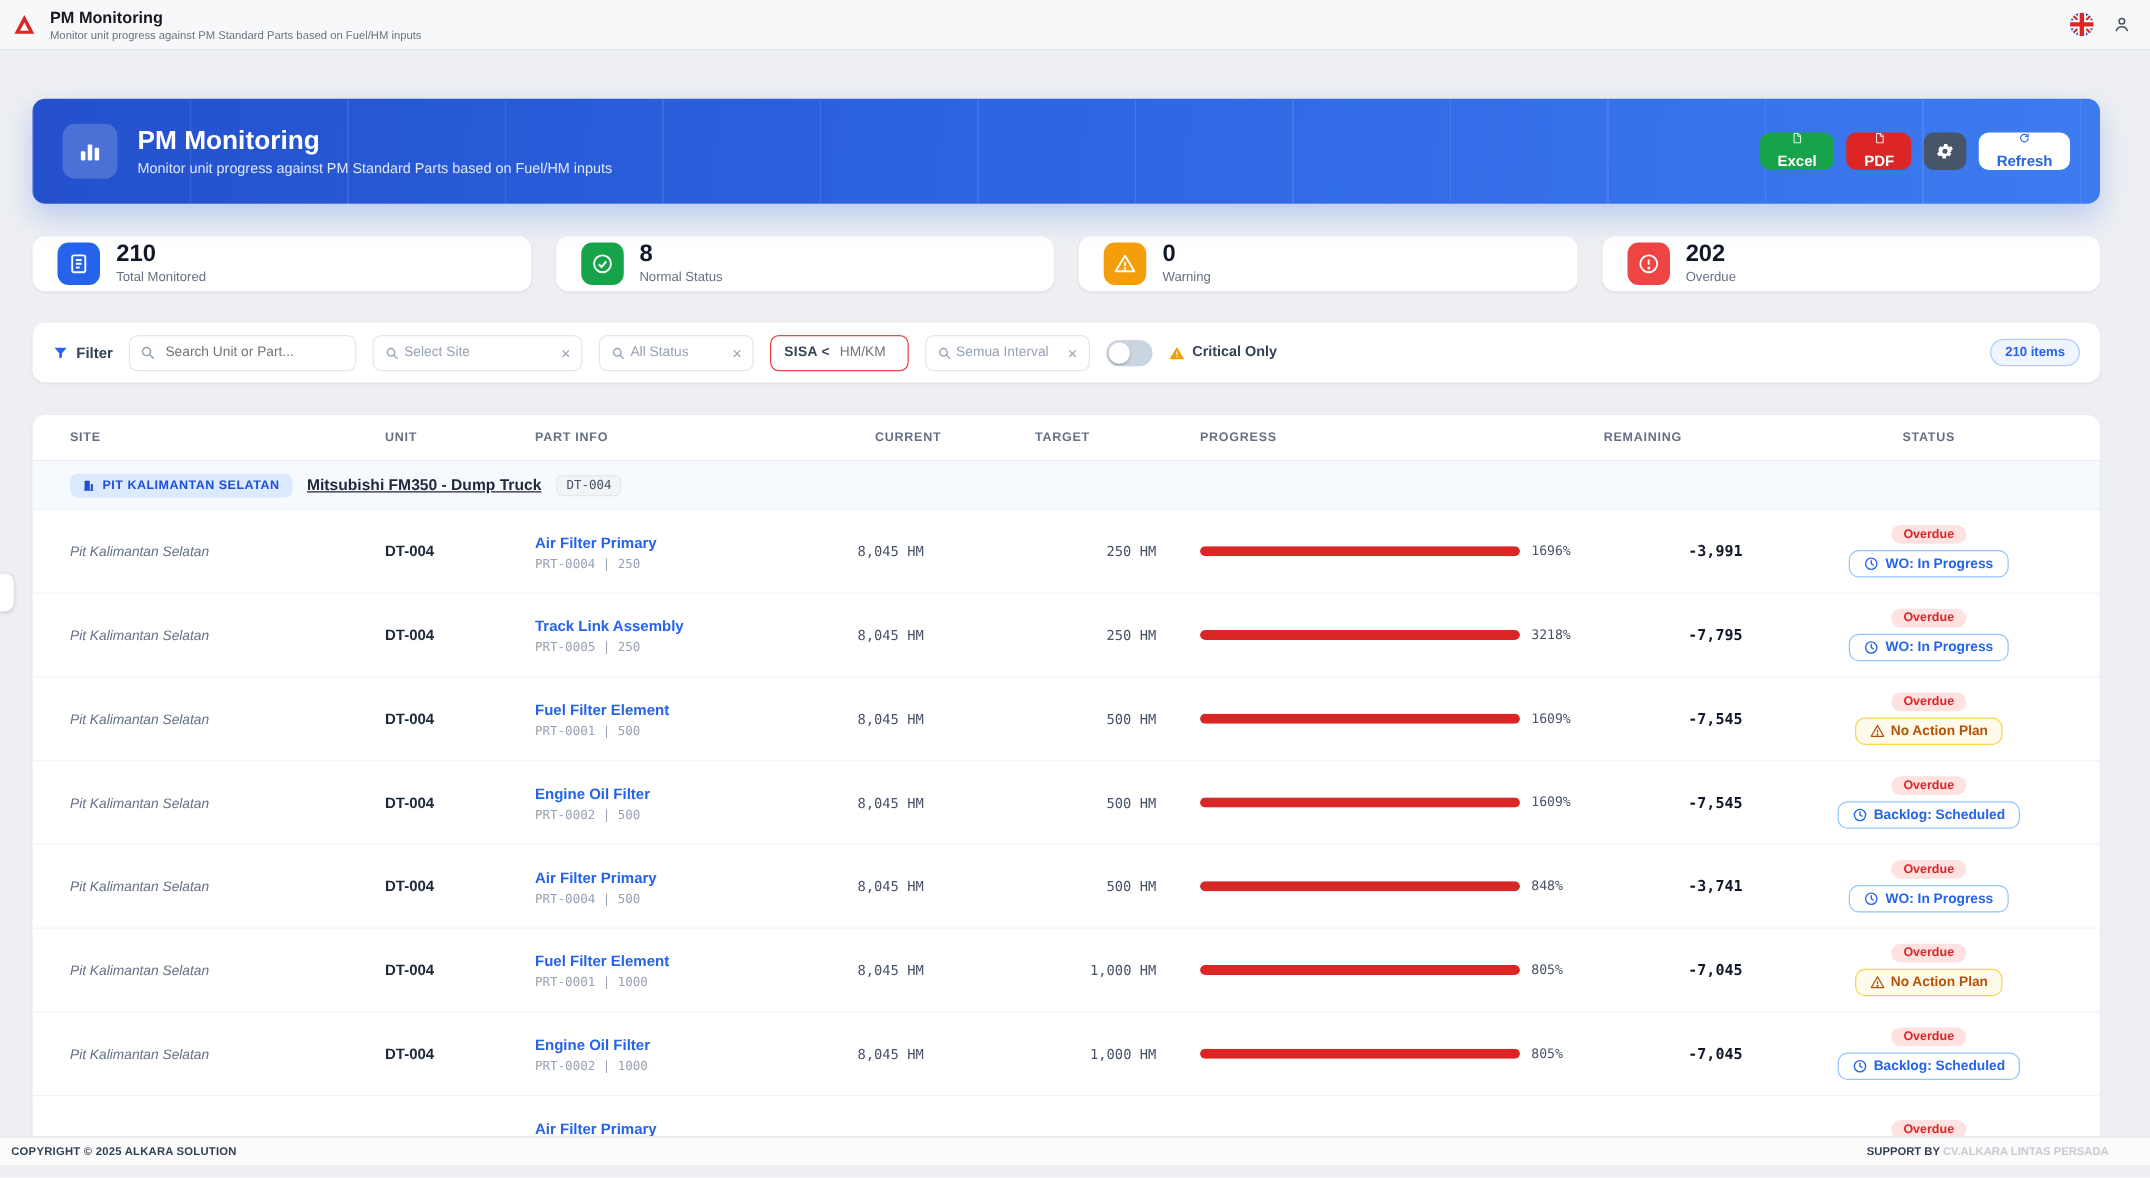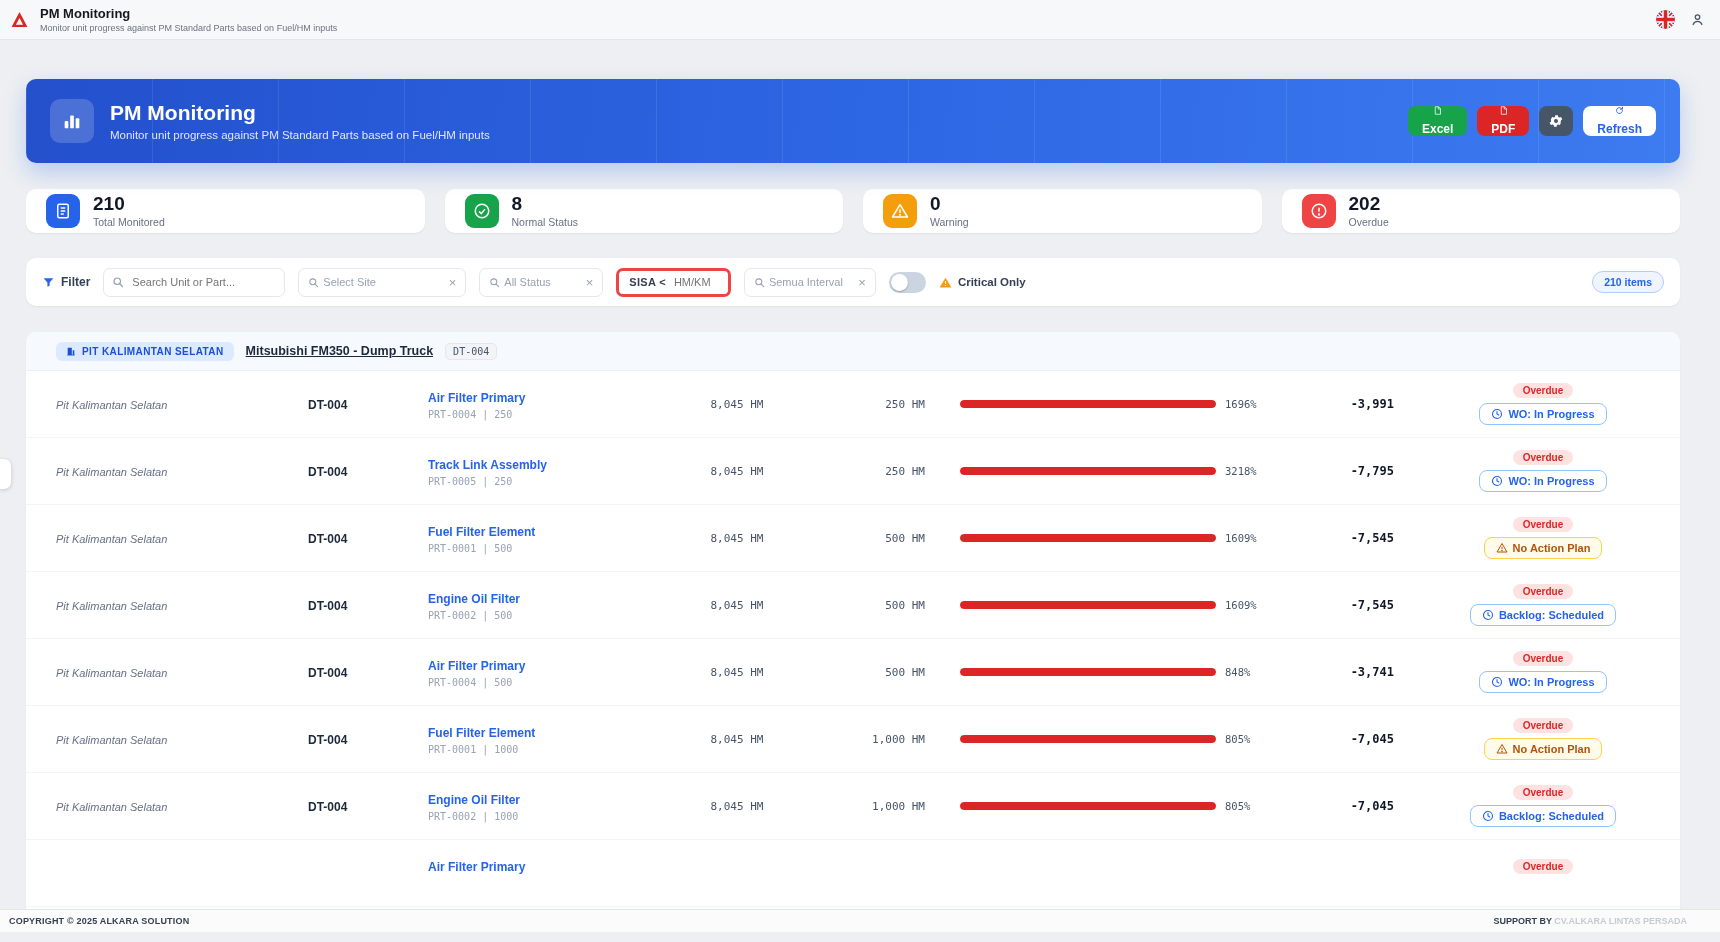--- a/index.html
+++ b/index.html
@@ -58,21 +58,21 @@
   .f-label { display:flex; align-items:center; gap:6px; font-size:12px; font-weight:bold; color:#344054; flex:none; }
   .f-input { position:relative; width:182px; flex:none; }
   .f-input input { width:100%; height:29px; border:1px solid #e4e7ec; border-radius:7px;
     padding:0 8px 0 28px; font-size:11px; color:#344054; outline:none; background:#fff;
     font-family:"Liberation Sans", sans-serif; }
   .f-input .mag { position:absolute; left:9px; top:8px; color:#98a2b3; display:flex; }
   .f-select { height:29px; border:1px solid #e4e7ec; border-radius:7px; display:flex; align-items:center;
     padding:0 9px; gap:4px; font-size:11px; color:#98a2b3; flex:none; cursor:pointer; }
   .f-select .x { margin-left:auto; color:#98a2b3; font-size:13px; line-height:1; cursor:pointer; }
   .sel-site{width:168px} .sel-status{width:124px} .sel-interval{width:132px}
-  .f-sisa { height:29px; border:3px solid #ef4444; border-radius:7px; display:flex; align-items:center;
+  .f-sisa { height:29px; border:1px solid #ef4444; border-radius:7px; display:flex; align-items:center;
     padding:0 10px; gap:6px; flex:none; }
   .f-sisa .sisa-label { font-size:11px; font-weight:bold; color:#344054; letter-spacing:.3px; white-space:nowrap; }
   .f-sisa input { border:none; outline:none; width:46px; font-size:11px; color:#344054;
     font-family:"Liberation Sans", sans-serif; }
   .toggle { width:37px; height:21px; border-radius:999px; background:#cbd5e1; position:relative; flex:none; cursor:pointer; }
   .toggle .knob { position:absolute; left:2px; top:2px; width:17px; height:17px; border-radius:50%;
     background:#fff; box-shadow:0 1px 2px rgba(0,0,0,.25); }
   .crit { display:flex; align-items:center; gap:6px; font-size:11.5px; font-weight:bold; color:#344054; flex:none; }
   .items-badge { margin-left:auto; border:1px solid #b2ccff; background:#eff4ff; color:#2563eb;
     font-size:10.5px; font-weight:bold; padding:4px 11px; border-radius:999px; flex:none; }
@@ -93,21 +93,21 @@
   .site-pill { display:flex; align-items:center; gap:6px; background:#dbeafe; color:#1d4ed8;
     font-size:10px; font-weight:bold; letter-spacing:.4px; padding:4px 10px; border-radius:6px; }
   .group-name { font-size:12.5px; font-weight:bold; color:#1d2939;text-decoration:underline; }
   .code-chip { font-family:"DejaVu Sans Mono", monospace; font-size:10px; color:#475467;
     background:#f2f4f7; border:1px solid #e4e7ec; padding:2px 7px; border-radius:5px; }
   .trow { height:67px; border-bottom:1px solid #f2f4f7; }
   .site-txt { font-style:italic; font-size:11px; color:#667085; }
   .unit-txt { font-size:12px; font-weight:bold; color:#1d2939; }
   .part-link { font-size:12px; font-weight:bold; color:#2563eb; cursor:pointer; text-decoration:none; display:inline-block; }
   .part-code { font-family:"DejaVu Sans Mono", monospace; font-size:10px; color:#98a2b3; margin-top:3px; min-height:12px; }
-  .c-cur { font-size:11px; color:#475467; text-align:center; padding-right:28px; }
+  .c-cur { font-size:11px; color:#475467; text-align:left; padding-right:28px; }
   .c-tgt { font-size:11px; color:#475467; text-align:right; padding-right:6px; }
   .c-prog { display:flex; align-items:center; padding-left:29px; }
   .bar { width:256px; height:8px; border-radius:999px; background:#e9ecf0; overflow:hidden; flex:none; }
   .bar-fill { height:100%; background:#dc2626; border-radius:999px; }
   .bar-label { font-size:10.5px; color:#475467; margin-left:9px; }
   .c-rem { font-size:12px; font-weight:bold; color:#101828; text-align:right; padding-right:12px; }
   .c-status { display:flex; flex-direction:column; align-items:center; gap:5px; }
   .overdue-pill { background:#fee2e2; color:#dc2626; font-size:10px; font-weight:bold;
     padding:2px 10px; border-radius:999px; }
   .action-badge { display:flex; align-items:center; gap:5px; font-size:11px; font-weight:bold;
@@ -320,20 +320,30 @@
         <path d="M12 3L23 21H1z"></path>
         <line x1="12" y1="9.5" x2="12" y2="14.5" stroke="#fff" stroke-width="2"></line>
         <circle cx="12" cy="17.3" r="1.1" fill="#fff"></circle>
       </svg>
     <span>Critical Only</span>
   </div>
   <span class="items-badge">210 items</span>
 </div>
 
 <div class="table-card">
+  <div class="thead">
+    <div class="th pl">SITE</div>
+    <div class="th pl">UNIT</div>
+    <div class="th pl">PART INFO</div>
+    <div class="th th-current">CURRENT</div>
+    <div class="th th-target">TARGET</div>
+    <div class="th th-progress">PROGRESS</div>
+    <div class="th th-remaining">REMAINING</div>
+    <div class="th th-status">STATUS</div>
+  </div>
 
   <div class="group-row">
     <span class="site-pill">
       <svg width="10" height="10" viewBox="0 0 24 24" fill="currentColor">
           <path d="M4 21V5a1 1 0 0 1 1-1h8a1 1 0 0 1 1 1v16h2V10h3a1 1 0 0 1 1 1v10h1v2H3v-2h1zm3-12h2v2H7V9zm0 4h2v2H7v-2zm4-4h2v2h-2V9zm0 4h2v2h-2v-2z"></path>
         </svg>
       <span>PIT KALIMANTAN SELATAN</span>
     </span>
     <span class="group-name">Mitsubishi FM350 - Dump Truck</span>
     <span class="code-chip">DT-004</span>

